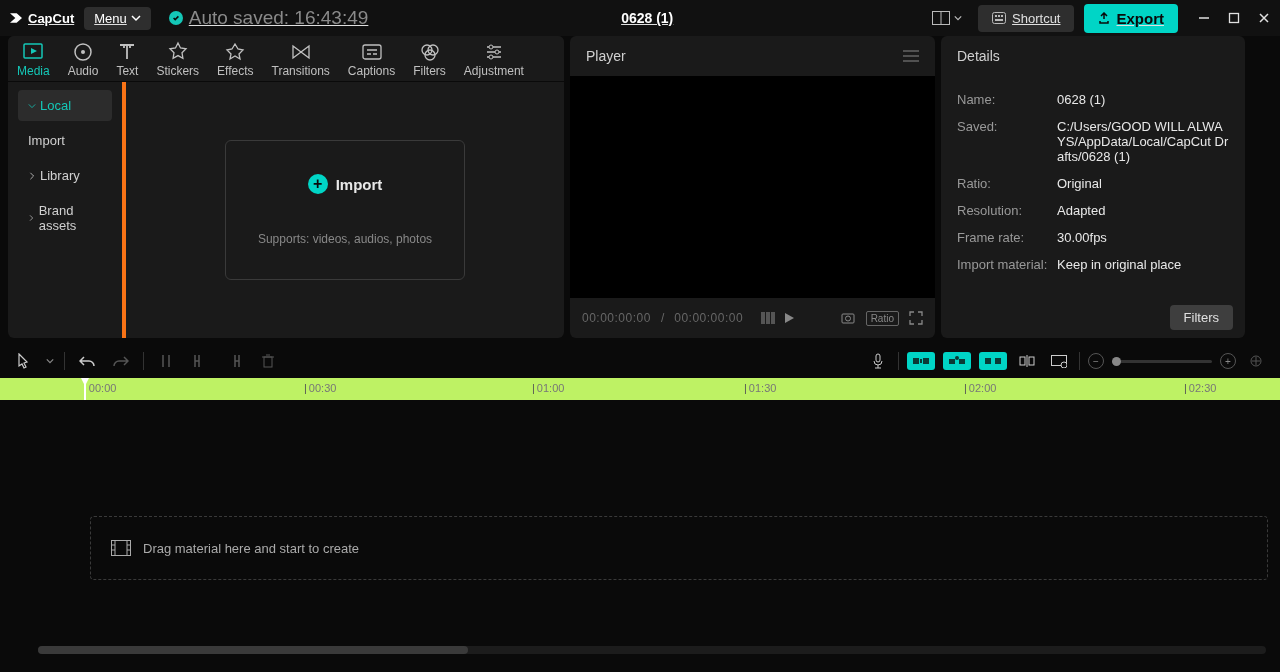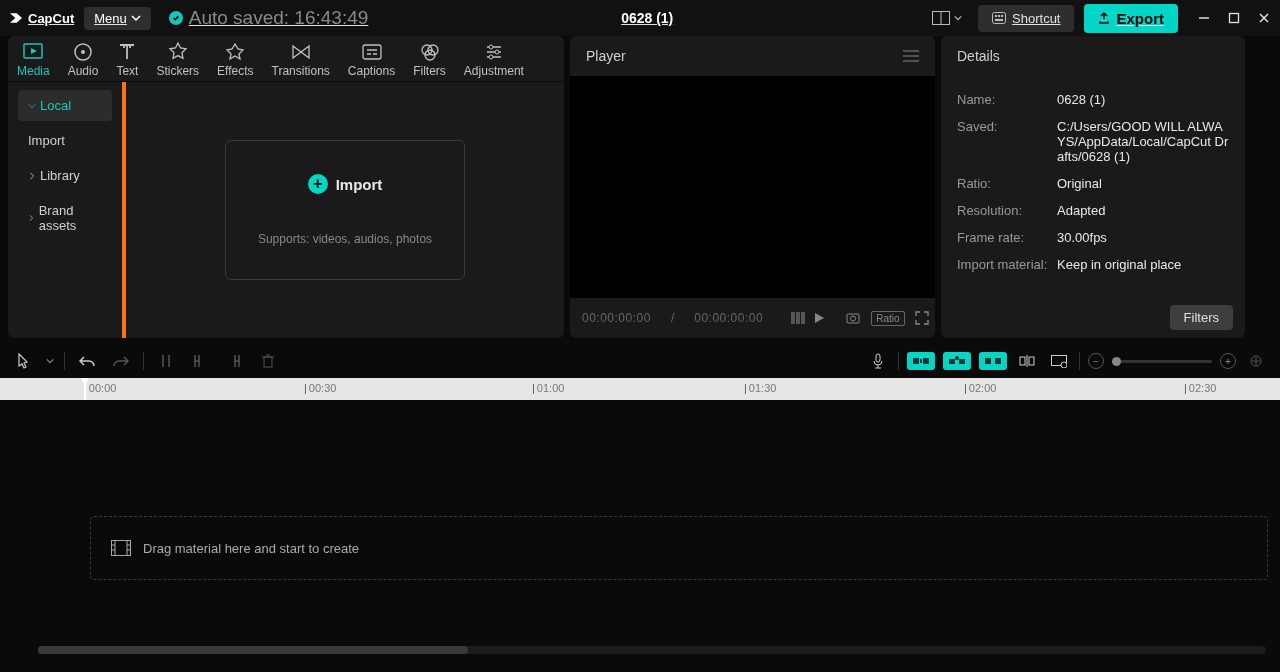--- a/index.html
+++ b/index.html
@@ -39,21 +39,21 @@
 .import-row { display: flex; align-items: center; gap: 8px; }
 .plus-circle { width: 20px; height: 20px; background: #00d5c6; border-radius: 50%; display: flex; align-items: center; justify-content: center; color: #0a0a0a; font-weight: bold; }
 .import-label { font-size: 15px; font-weight: 600; color: #e8e8e8; }
 .import-sub { font-size: 12px; color: #888; margin-top: 32px; }
 
 
 .player-panel { width: 365px; display: flex; flex-direction: column; }
 .panel-head { padding: 12px 16px; display: flex; justify-content: space-between; align-items: center; font-size: 14px; color: #d0d0d0; }
 .hamburger-icon { cursor: pointer; }
 .player-body { flex: 1; background: #000; margin: 0 0 0 0; }
-.player-foot { height: 40px; display: flex; align-items: center; padding: 0 12px; gap: 20px; font-size: 12px; color: #666; }
+.player-foot { height: 40px; display: flex; align-items: center; padding: 0 12px; gap: 10px; font-size: 12px; color: #666; }
 .timecode { letter-spacing: 0.5px; }
 .play-icon-area { margin-left: 8px; display: flex; gap: 8px; align-items: center; }
 .player-foot-right { margin-left: auto; display: flex; gap: 10px; align-items: center; color: #888; }
 .ratio-box { border: 1px solid #666; padding: 1px 4px; font-size: 10px; border-radius: 2px; }
 
 
 .details-panel { width: 304px; display: flex; flex-direction: column; position: relative; }
 .details-body { padding: 4px 16px 0; display: flex; flex-direction: column; gap: 12px; font-size: 13px; margin-top: 12px; }
 .detail-row { display: flex; }
 .detail-label { width: 100px; color: #999; flex-shrink: 0; }
@@ -64,21 +64,21 @@
 .timeline-toolbar { height: 34px; background: #0a0a0a; display: flex; align-items: center; padding: 0 12px; gap: 10px; color: #888; }
 .tl-btn { width: 24px; height: 24px; display: flex; align-items: center; justify-content: center; cursor: pointer; color: #888; }
 .tl-sep { width: 1px; height: 18px; background: #333; }
 .tl-right { margin-left: auto; display: flex; align-items: center; gap: 8px; }
 .tl-toggle { width: 28px; height: 18px; background: #00d5c6; border-radius: 3px; cursor: pointer; display: flex; align-items: center; justify-content: center;}
 .zoom-track { width: 100px; height: 3px; background: #333; border-radius: 2px; position: relative; }
 .zoom-thumb { position: absolute; left: 0; top: -3px; width: 9px; height: 9px; background: #888; border-radius: 50%; }
 .zoom-btn { width: 16px; height: 16px; border: 1px solid #555; border-radius: 50%; font-size: 10px; display: flex; align-items: center; justify-content: center; color: #888; cursor: pointer;}
 
 
-.timeline-ruler { height: 22px; background: #e5e5e5; position: relative; padding-left: 84px; overflow: hidden; }
+.timeline-ruler { height: 22px; background: #bef264; position: relative; padding-left: 84px; overflow: hidden; }
 .ruler-mark { position: absolute; font-size: 11px; color: #777; top: 4px; }
 .ruler-mark::before { content: "|"; margin-right: 2px; color: #555; }
 .playhead { position: absolute; left: 84px; top: 0; width: 2px; height: 280px; background: #fff; z-index: 5; }
 .playhead::before { content: ""; position: absolute; top: -2px; left: -4px; width: 10px; height: 10px; background: #fff; clip-path: polygon(0 0, 100% 0, 50% 100%); }
 
 
 .timeline-body { height: 240px; background: #0a0a0a; position: relative; padding-left: 84px; padding-right: 12px; }
 .track-drop { position: absolute; left: 90px; right: 12px; top: 116px; height: 64px; border: 1px dashed #3a3a3a; border-radius: 4px; display: flex; align-items: center; gap: 12px; padding-left: 20px; color: #aaa; font-size: 13px; }
 .track-icon { width: 20px; height: 16px; }
 

